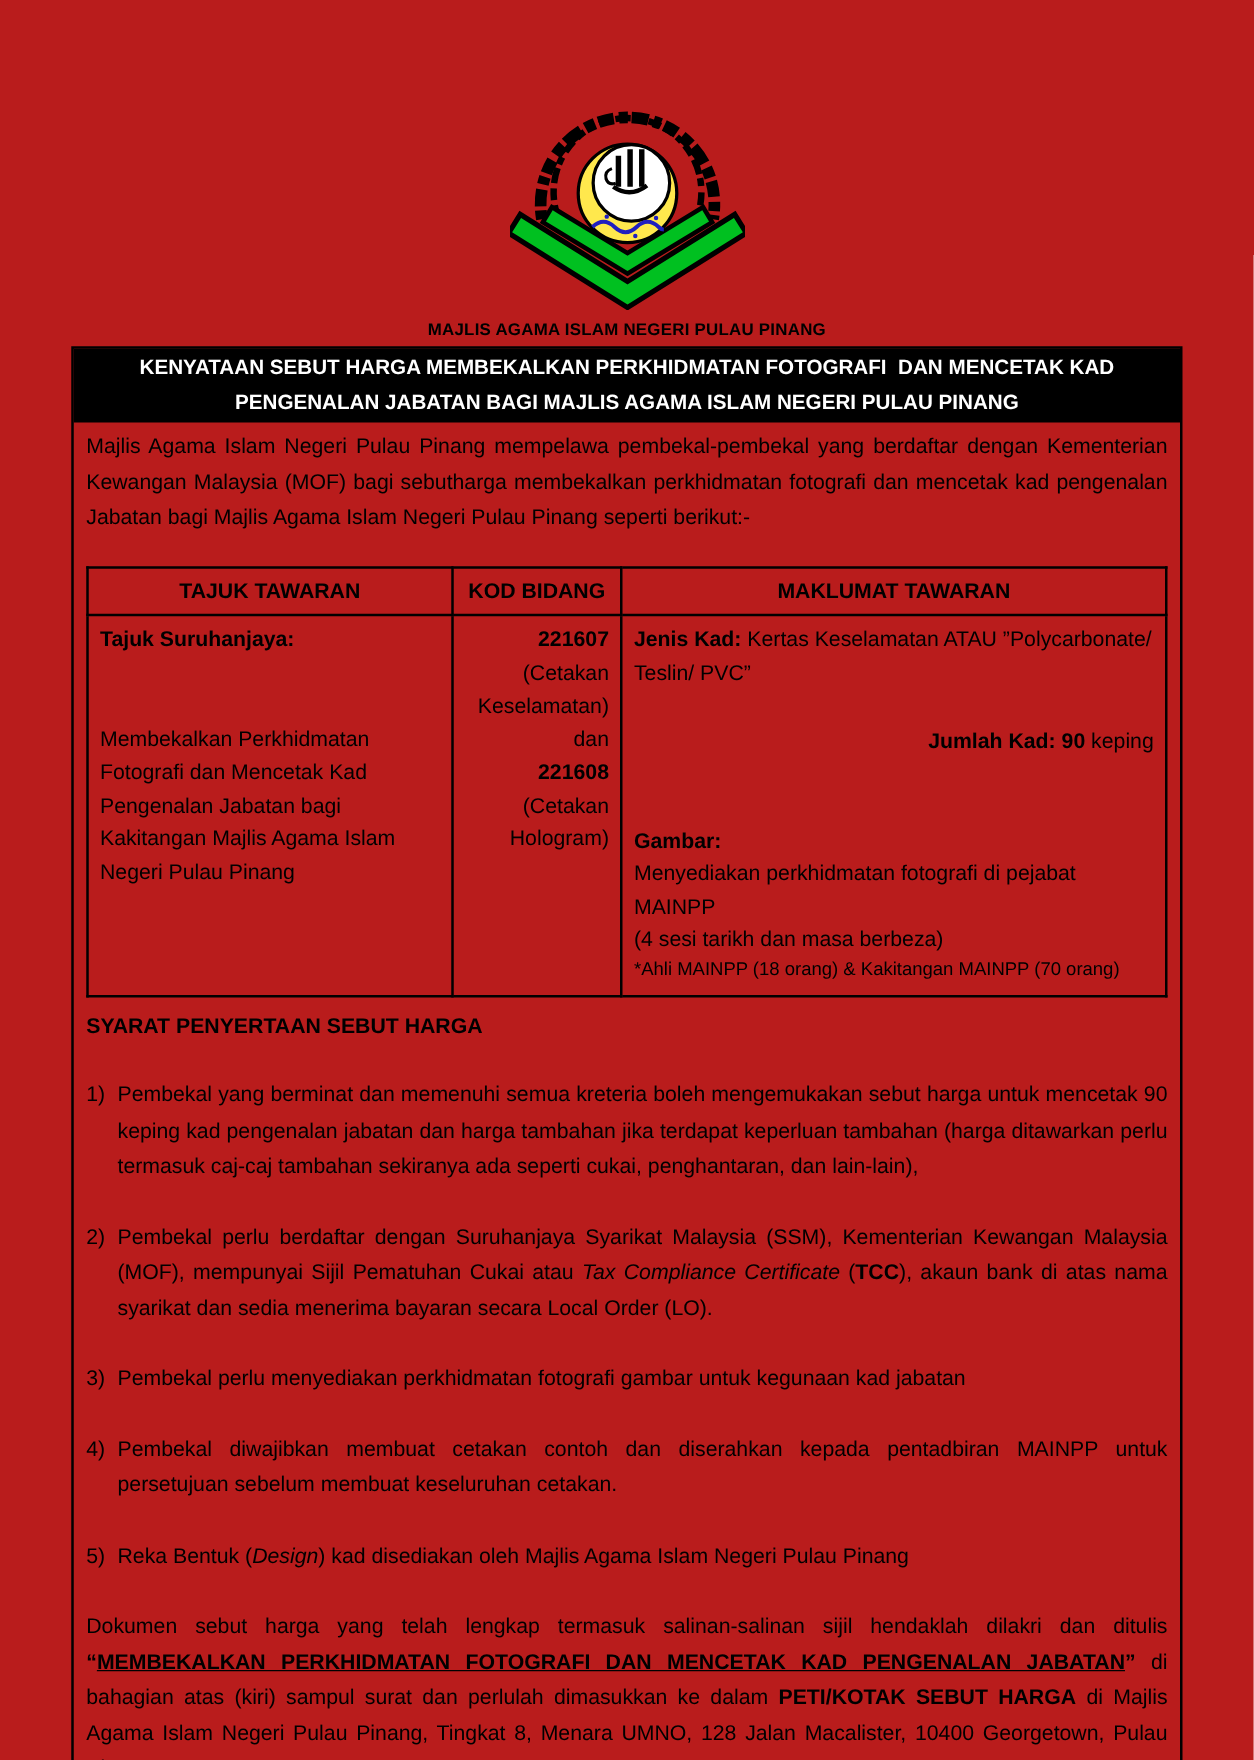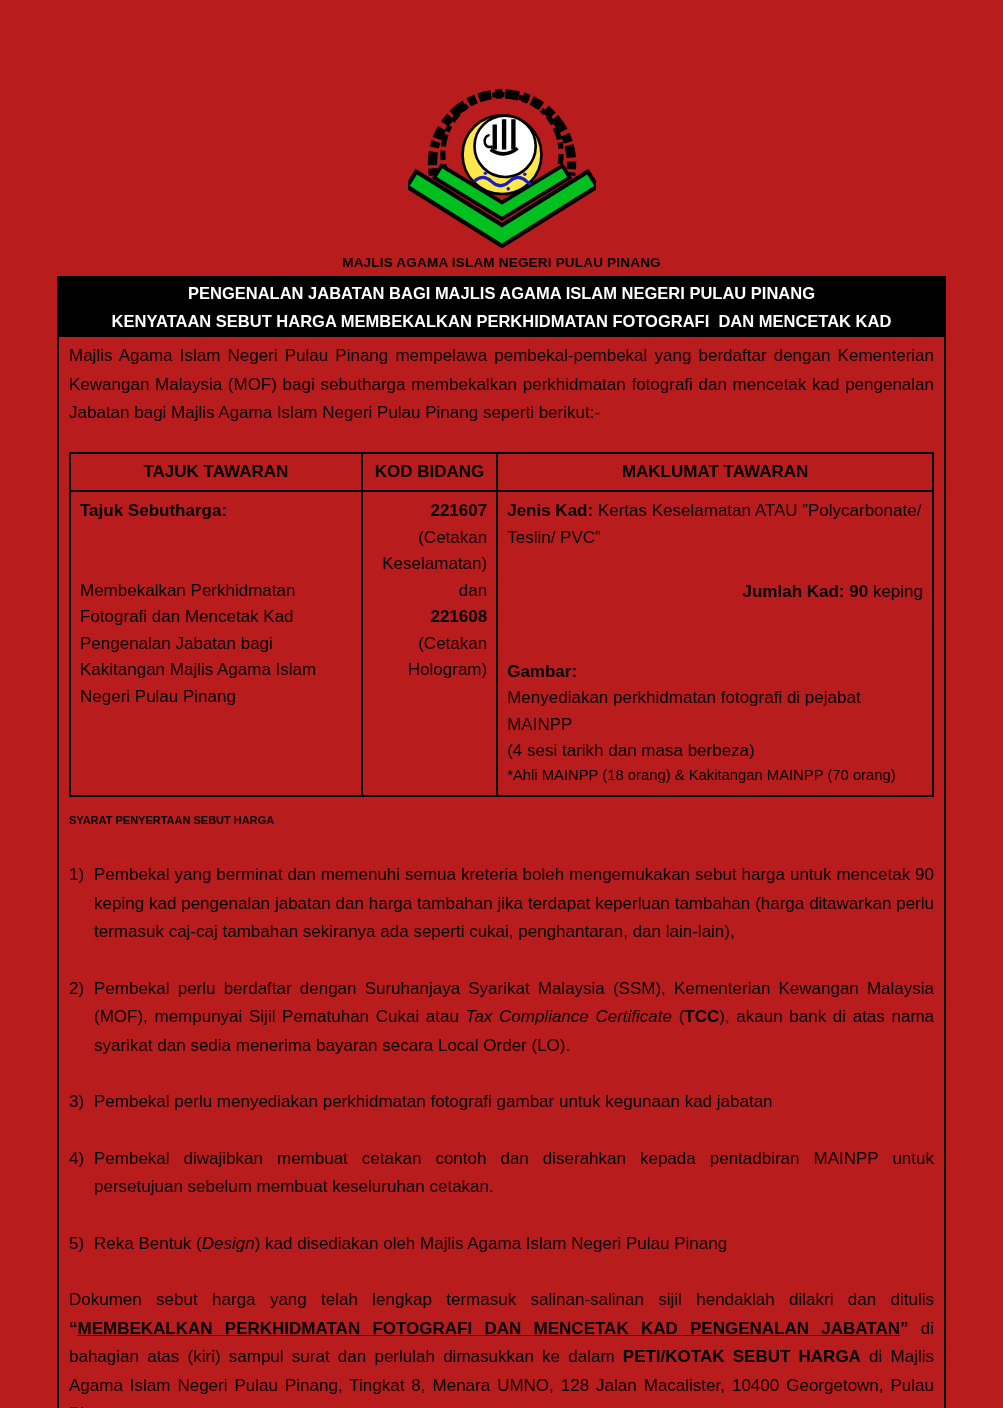--- a/index.html
+++ b/index.html
@@ -33,21 +33,21 @@
   .col-1 { width:33.8%;border-radius:14px; }
   .col-2 { width:15.7%;margin-left:12px; }
   .col-3 { width:50.5%;border-radius:13px; }
   .td-center { text-align:right; }
   .b { font-weight:bold; }
   .i { font-style:italic; }
   .bu { font-weight:bold; text-decoration:underline; }
   .gap-2 { margin-top:53px; }
   .gap-1 { margin-top:28px;text-align:right; }
   .footnote { font-size:14.8px; line-height:20px; }
-  .syarat { font-weight:bold; font-size:11px; margin-top:9px; }
+  .syarat { font-weight:bold; font-size:17px; margin-top:9px; }
   .items { margin-top:27px; }
   .item { display:flex; margin-bottom:28px; }
   .item-num { flex:0 0 25px; }
   .item-text { flex:1; text-align:justify; }
   .closing { margin-top:28px; text-align:justify; }
 </style>
 </head>
 <body>
 
 <div class="page">
@@ -75,38 +75,38 @@
       <circle cx="96" cy="103" r="1.7" fill="#1f1fbf"></circle>
       <circle cx="112" cy="89" r="1.7" fill="#1f1fbf"></circle>
     </svg>
   </div>
   <div class="logo-caption">MAJLIS AGAMA ISLAM NEGERI PULAU PINANG</div>
 
   <div class="doc">
     <div class="box">
 
       <div class="title-bar">
+        <div class="title-line">KENYATAAN SEBUT HARGA MEMBEKALKAN PERKHIDMATAN FOTOGRAFI  DAN MENCETAK KAD</div>
         <div class="title-line">PENGENALAN JABATAN BAGI MAJLIS AGAMA ISLAM NEGERI PULAU PINANG</div>
-        <div class="title-line">KENYATAAN SEBUT HARGA MEMBEKALKAN PERKHIDMATAN FOTOGRAFI  DAN MENCETAK KAD</div>
       </div>
 
       <div class="content">
 
         <p class="intro">Majlis Agama Islam Negeri Pulau Pinang mempelawa pembekal-pembekal yang berdaftar dengan Kementerian Kewangan Malaysia (MOF) bagi sebutharga membekalkan perkhidmatan fotografi dan mencetak kad pengenalan Jabatan bagi Majlis Agama Islam Negeri Pulau Pinang seperti berikut:-</p>
 
         <table class="offer">
           <tbody>
               <tr>
             <th class="col-1">TAJUK TAWARAN</th>
             <th class="col-2">KOD BIDANG</th>
             <th class="col-3">MAKLUMAT TAWARAN</th>
           </tr>
           <tr>
             <td>
-              <div class="b">Tajuk Sebutharga:</div>
+              <div class="b">Tajuk Suruhanjaya:</div>
               <div class="gap-2">Membekalkan Perkhidmatan Fotografi dan Mencetak Kad Pengenalan Jabatan bagi Kakitangan Majlis Agama Islam Negeri Pulau Pinang</div>
             </td>
             <td class="td-center">
               <div class="b">221607</div>
               <div>(Cetakan</div>
               <div>Keselamatan)</div>
               <div>dan</div>
               <div class="b">221608</div>
               <div>(Cetakan</div>
               <div>Hologram)</div>

